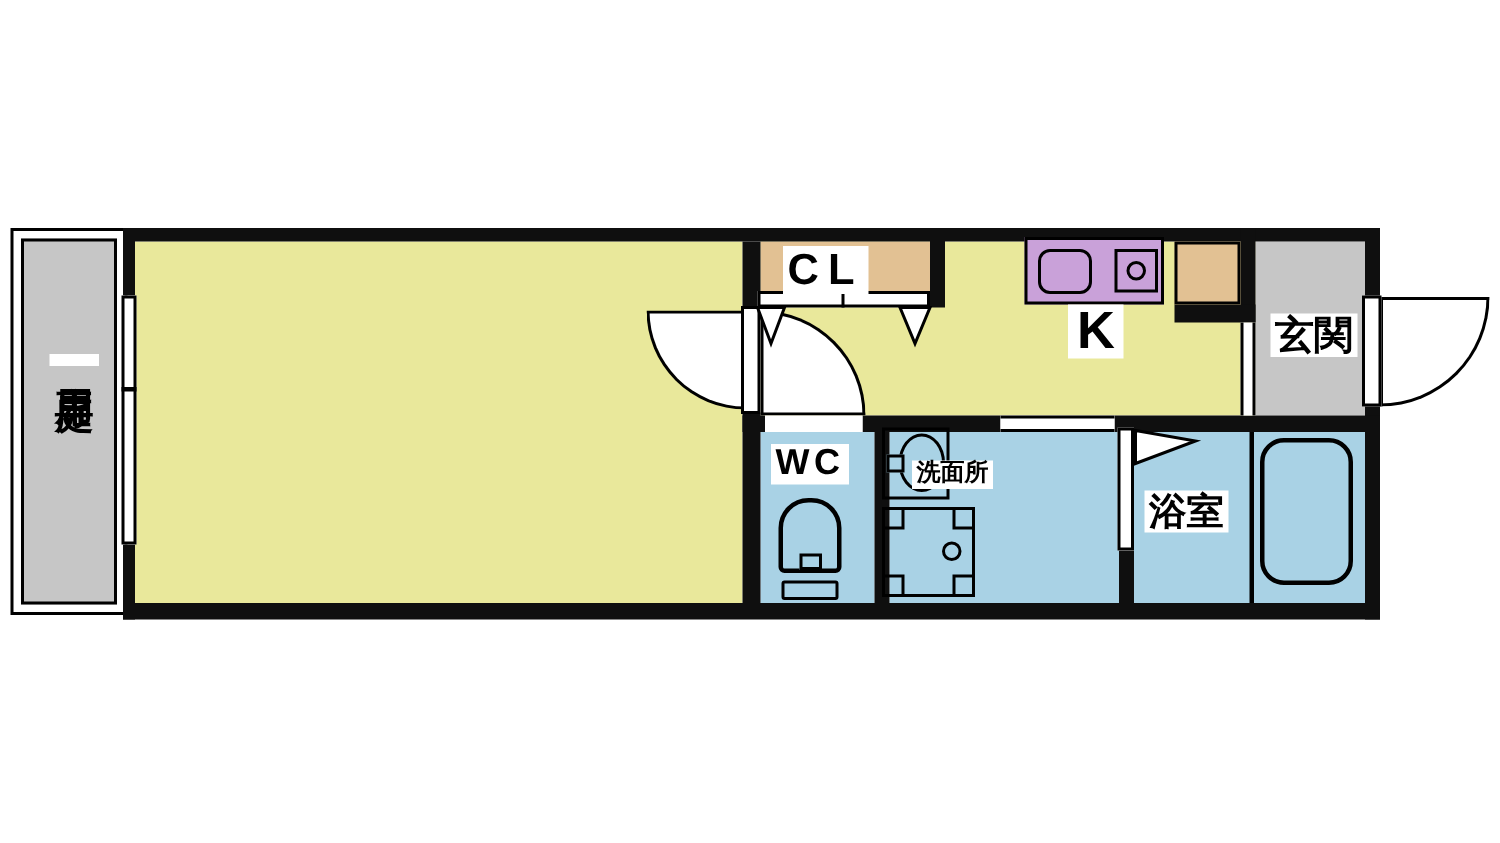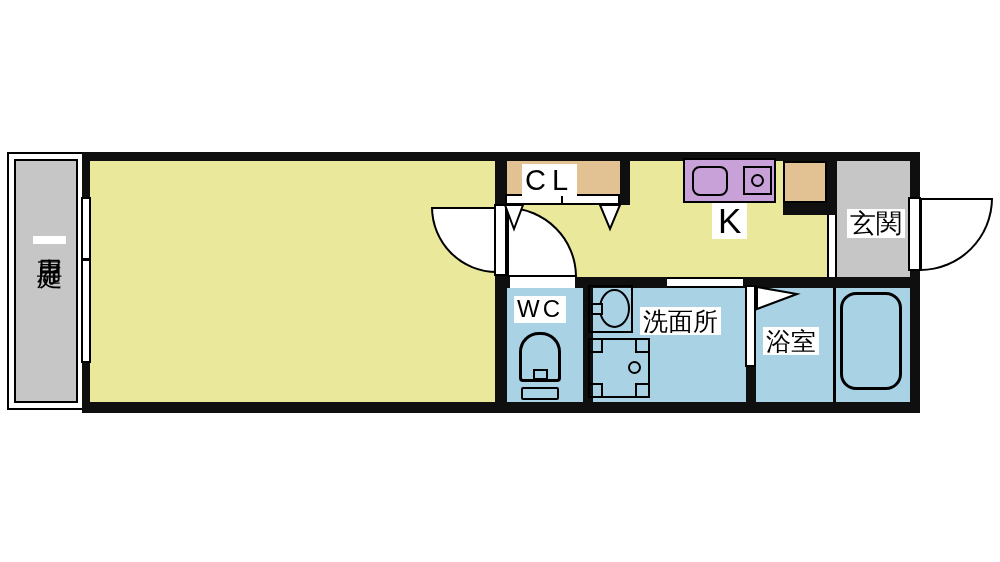--- a/index.html
+++ b/index.html
@@ -7,21 +7,21 @@
           font-family:"Liberation Sans","DejaVu Sans",sans-serif;}
   .abs{position:absolute;box-sizing:border-box;}
   .wall{position:absolute;background:var(--wall);box-sizing:border-box;}
   .fill{position:absolute;box-sizing:border-box;}
   .yellow{background:var(--room-yellow);}
   .blue{background:var(--wet-blue);}
   .gray{background:var(--area-gray);}
   .tan{background:var(--closet-tan);}
   .white{background:#fff;}
   .label{position:absolute;background:#fff;color:#000;line-height:1.04;
-         padding:1px 3px;white-space:nowrap;z-index:30;}
+         padding:1px 3px;white-space:nowrap;z-index:30;font-weight:bold;}
   .vert{writing-mode:vertical-rl;text-orientation:upright;letter-spacing:2px;}
   .door{position:absolute;background:#fff;border:2px solid #000;box-sizing:border-box;z-index:20;}
   .fixture{position:absolute;box-sizing:border-box;border:2px solid #000;z-index:12;}
   svg.overlay{position:absolute;left:0;top:0;z-index:25;pointer-events:none;}
 </style>
 </head>
 <body>
 
 <div id="canvas">
 
@@ -98,16 +98,16 @@
     <polygon points="600,205 620,205 610,229" fill="#fff" stroke="#000" stroke-width="2"></polygon>
     <polygon points="757,287 797,294 757,309" fill="#fff" stroke="#000" stroke-width="2"></polygon>
   </svg>
   <div class="door" style="left:745px;top:285px;width:11px;height:82px;"></div>
 
   <div class="label vert" style="left:33px;top:236px;font-size:26px;">専用庭</div>
   <div class="label" style="left:522px;top:164px;font-size:29px;letter-spacing:6px;">CL</div>
   <div class="label" style="left:712px;top:203px;font-size:35px;padding:0 6px;">K</div>
   <div class="label" style="left:847px;top:209px;font-size:26px;">玄関</div>
   <div class="label" style="left:514px;top:296px;font-size:24px;letter-spacing:3px;">WC</div>
-  <div class="label" style="left:640px;top:307px;font-size:25px;">洗面所</div>
+  <div class="label" style="left:608px;top:307px;font-size:16px;">洗面所</div>
   <div class="label" style="left:763px;top:327px;font-size:25px;">浴室</div>
 
 </div>
 
 </body></html>

